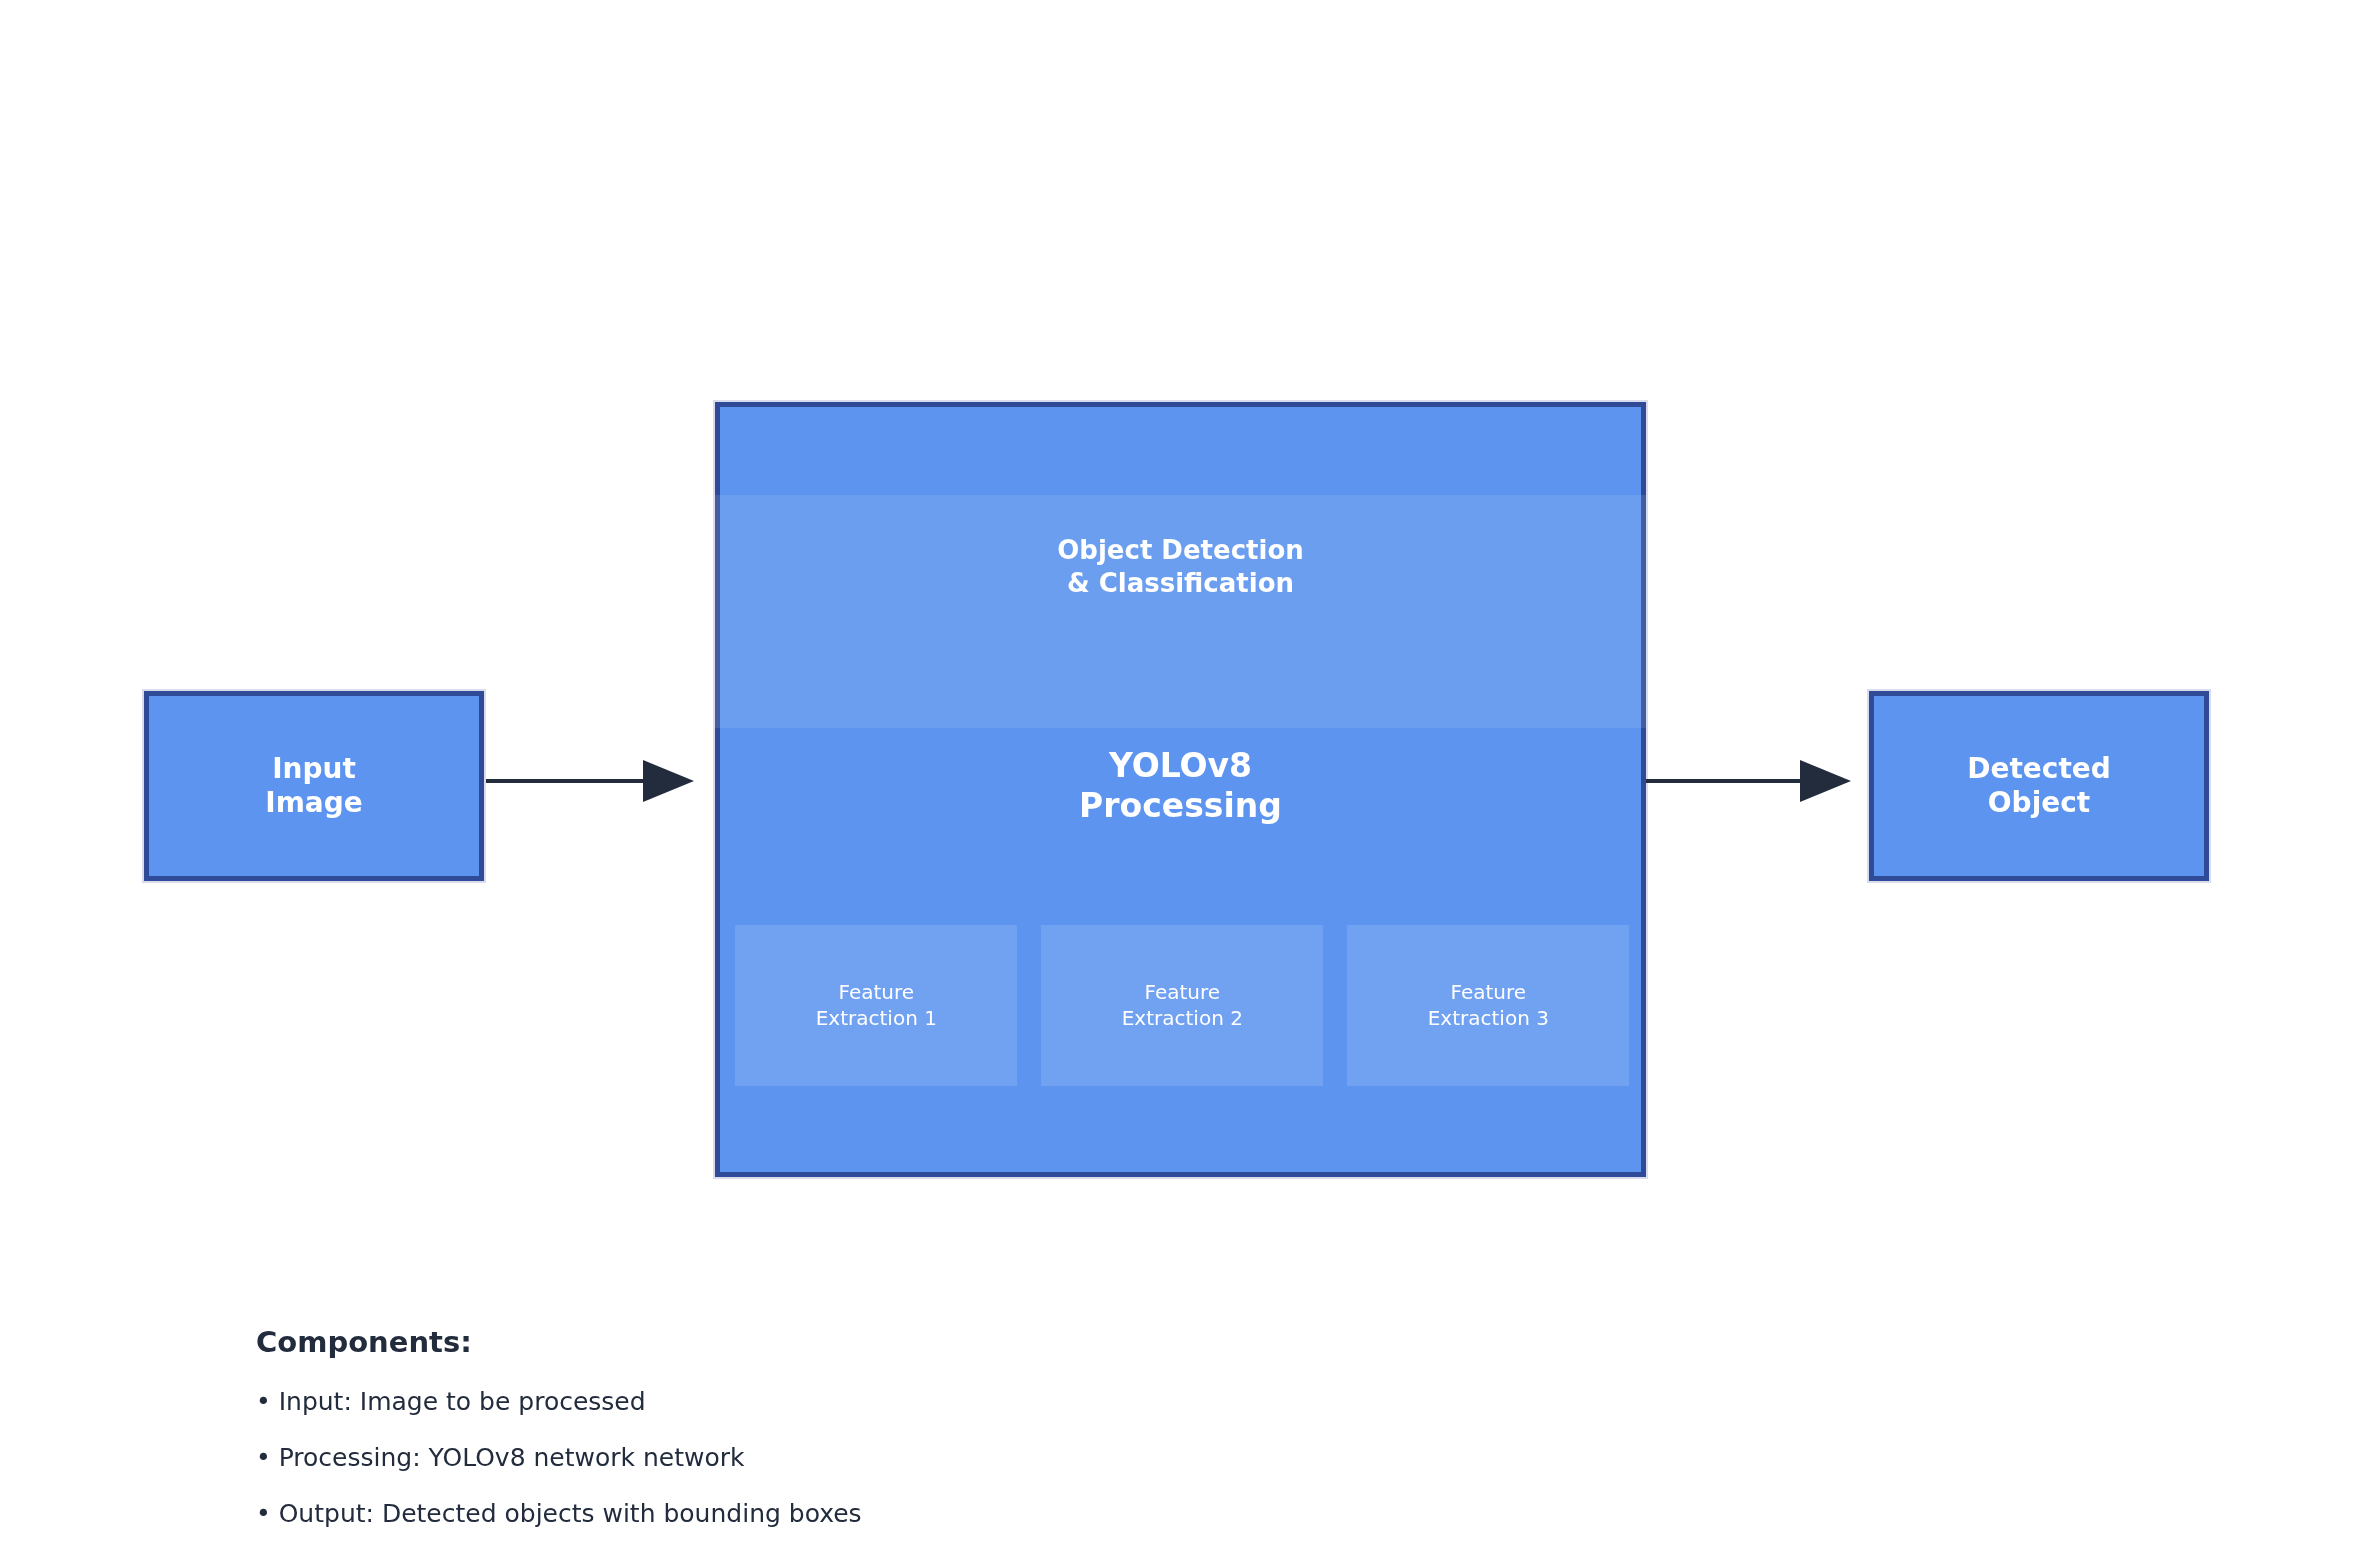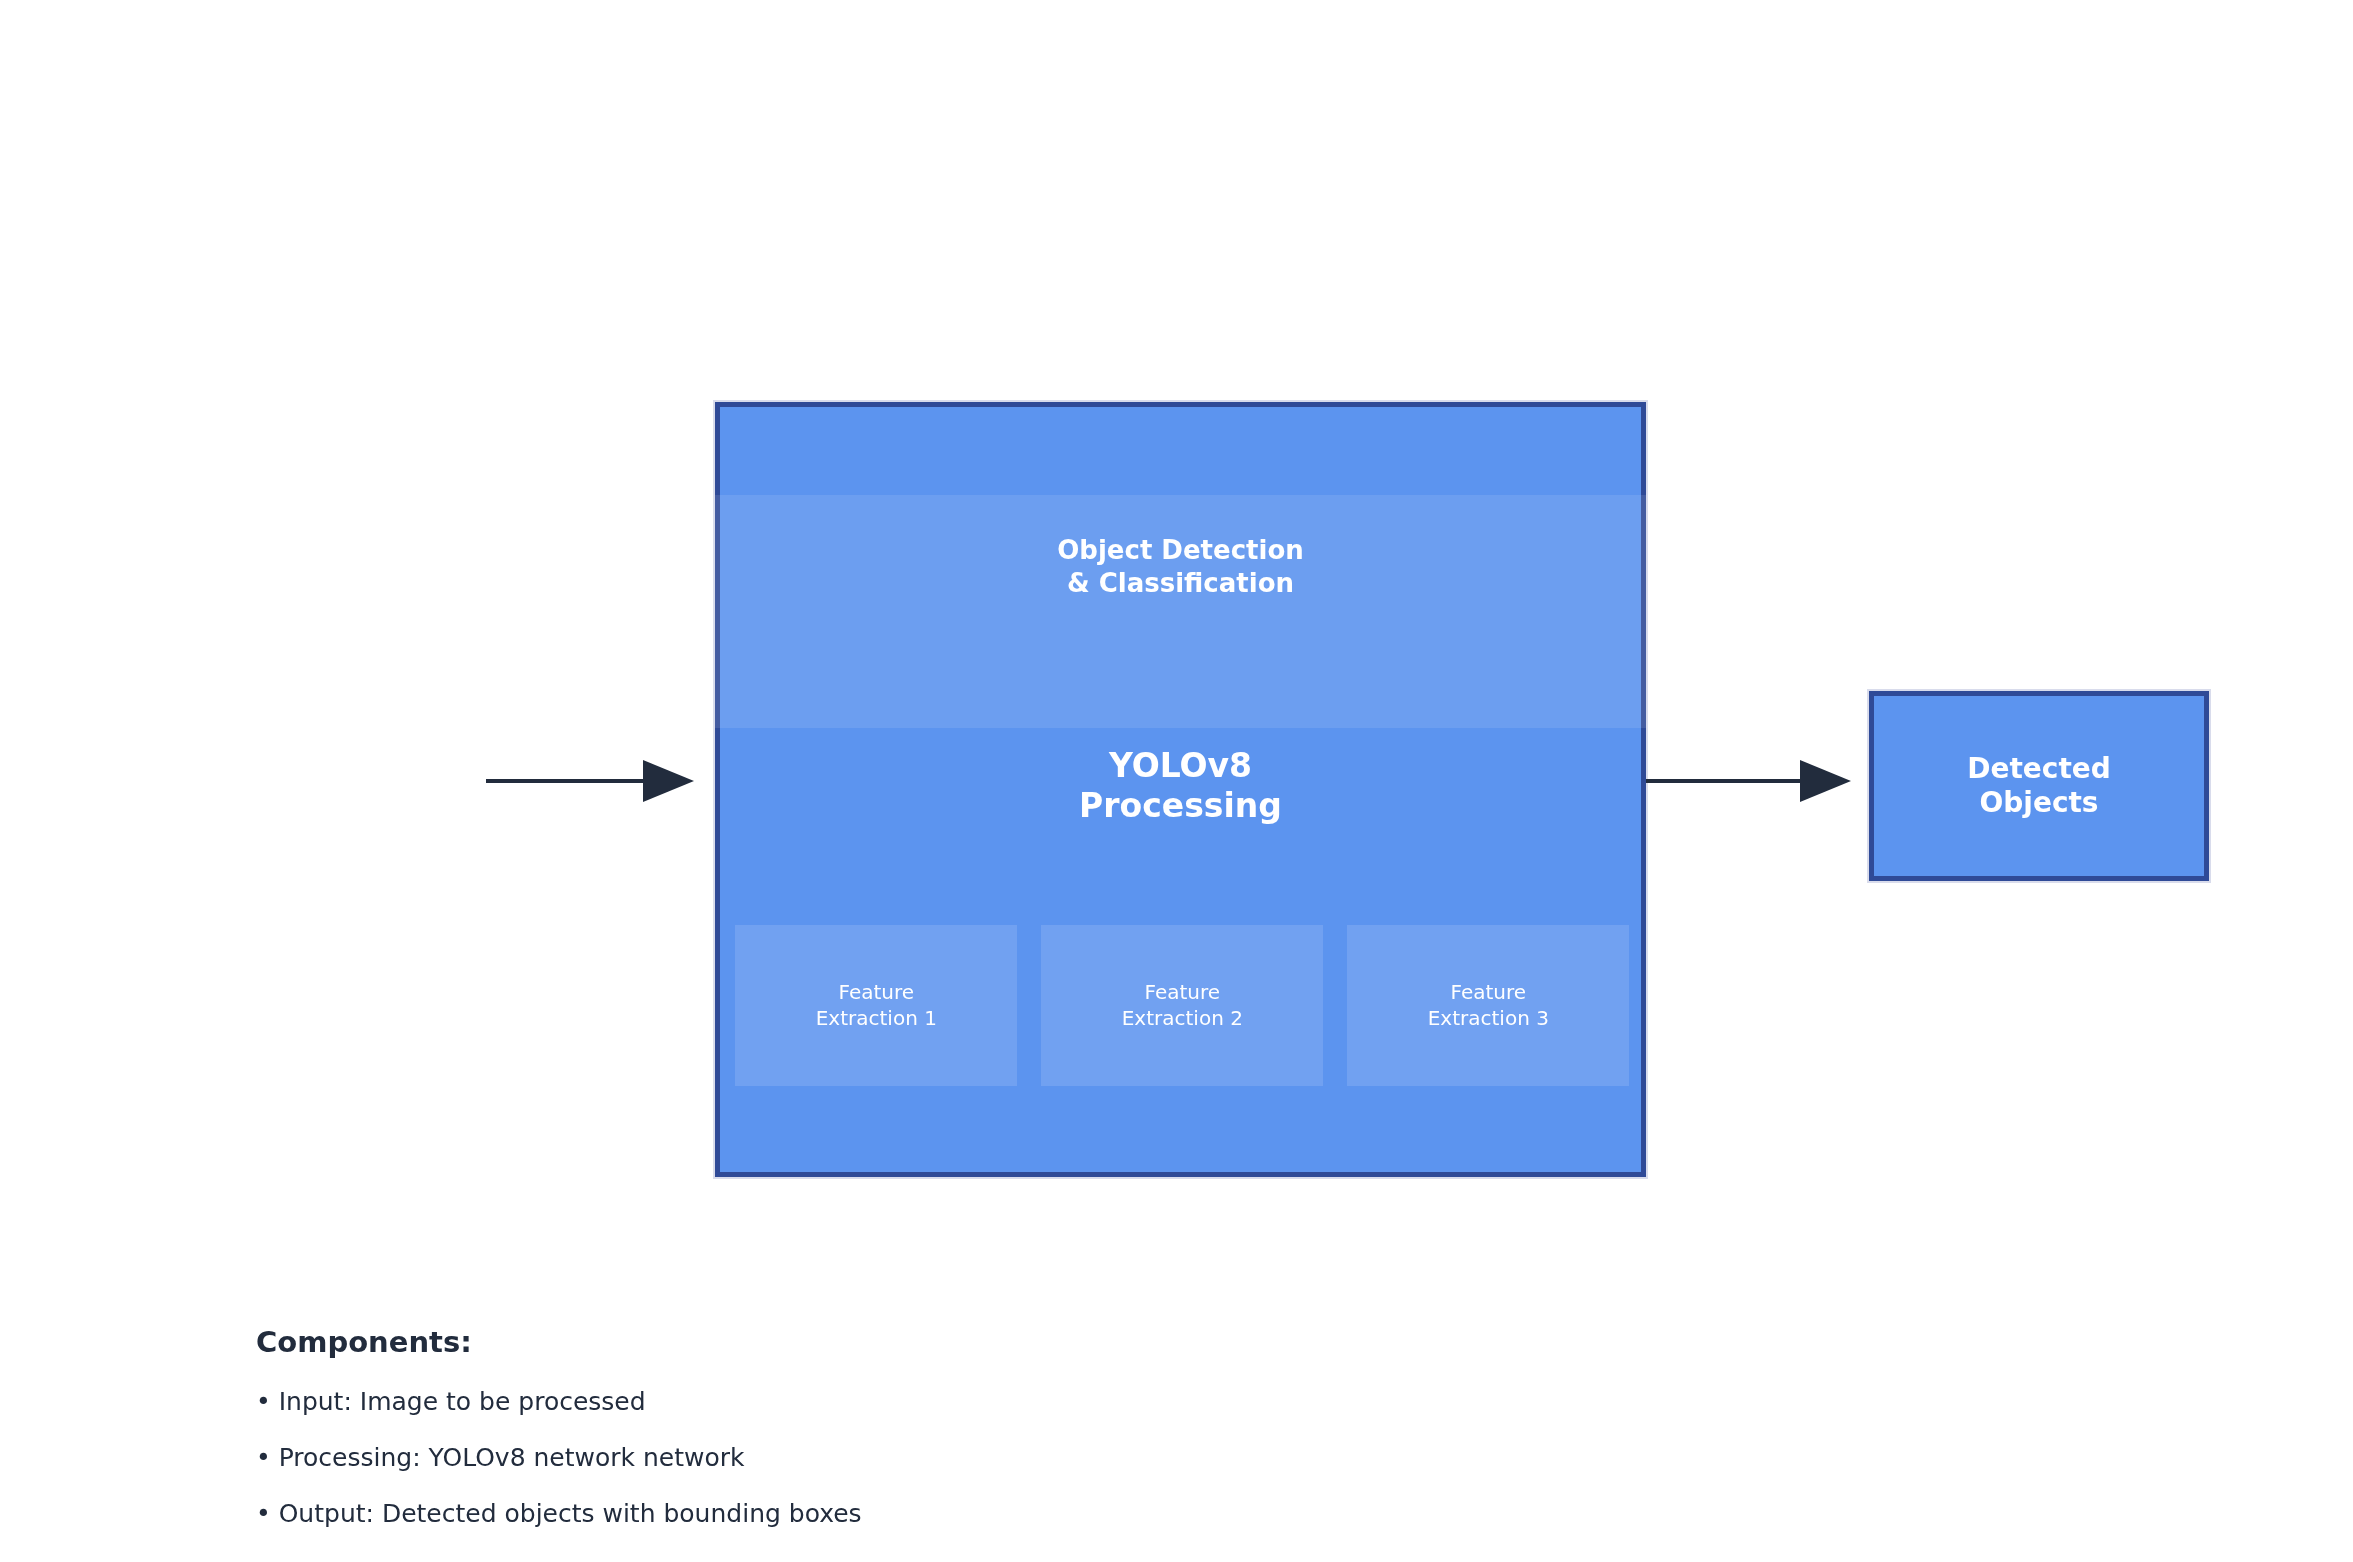--- a/index.html
+++ b/index.html
@@ -105,20 +105,24 @@
     font-size:25px;font-weight:normal;line-height:1.16;
     color:var(--dark_text);
   }
 </style>
 </head>
 <body>
 
 <div id="canvas">
 
 
+  <div id="input-box" class="nodebox">
+    <div class="side-label pre">Input
+Image</div>
+  </div>
 
   <div>
     <div id="arrow-left-line" class="arrow-line"></div>
     <div id="arrow-left-head" class="arrow-head"></div>
   </div>
 
   <div id="main-box" class="nodebox">
     <div id="header-band">
       <div id="header-label" class="pre">Object Detection
 &amp; Classification</div>
@@ -135,21 +139,21 @@
     </div>
   </div>
 
   <div>
     <div id="arrow-right-line" class="arrow-line"></div>
     <div id="arrow-right-head" class="arrow-head"></div>
   </div>
 
   <div id="output-box" class="nodebox">
     <div class="side-label pre">Detected
-Objects</div>
+Object</div>
   </div>
 
   <div id="components">
     <div id="components-heading">Components:</div>
     <div class="bullet-item">• Input: Image to be processed</div>
     <div class="bullet-item">• Processing: YOLOv8 network network</div>
     <div class="bullet-item">• Output: Detected objects with bounding boxes</div>
   </div>
 
 </div>

